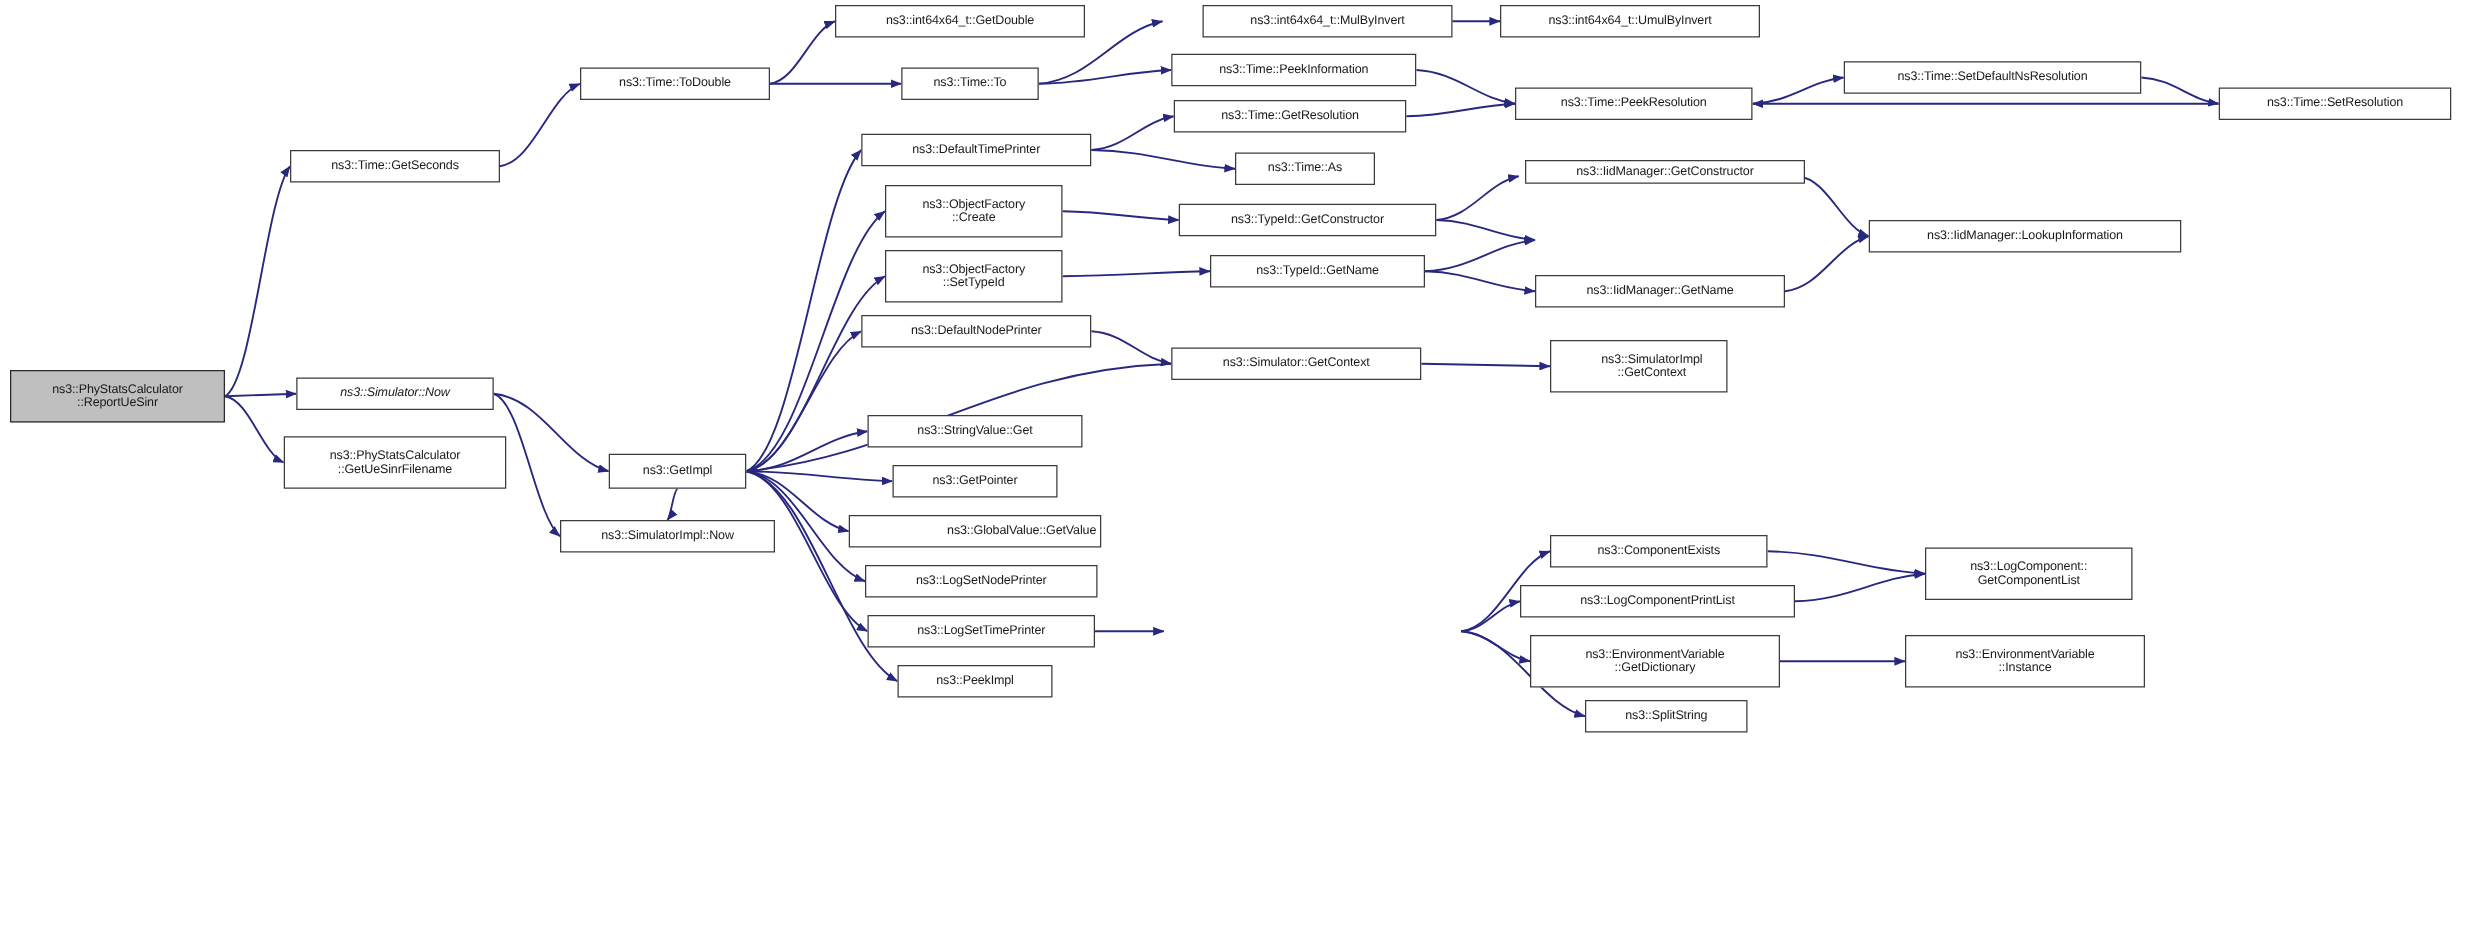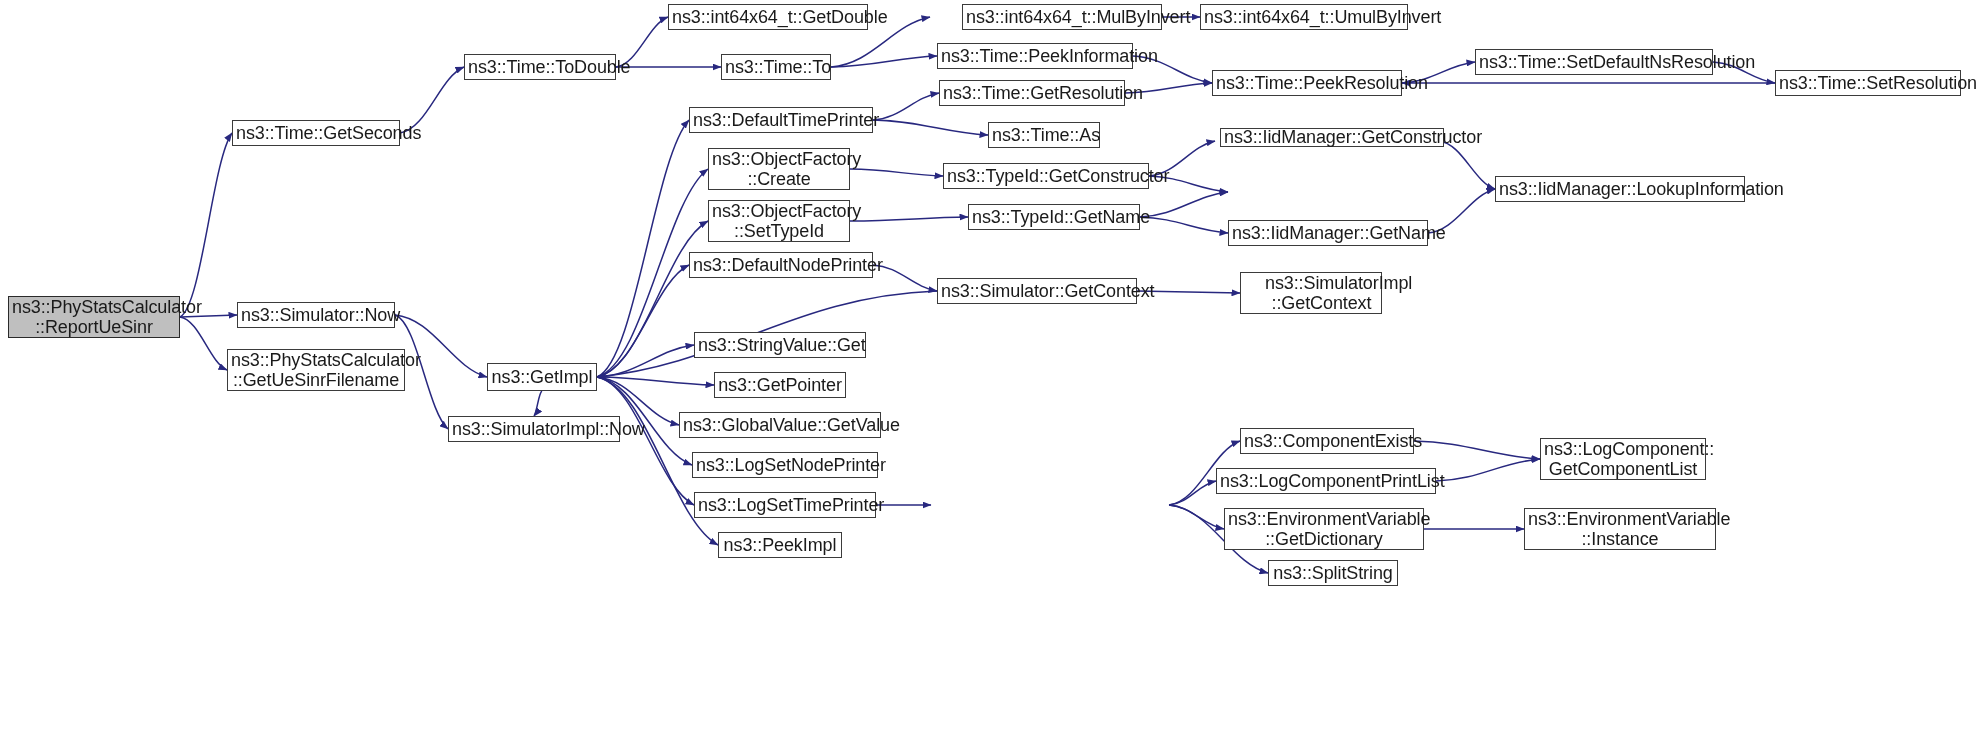--- a/index.html
+++ b/index.html
@@ -30,21 +30,21 @@
     top: 0;
     width: 1988px;
     height: 745px;
   }
   .node {
     position: absolute;
     box-sizing: border-box;
     border: 1px solid #3b3b3b;
     background: #ffffff;
     color: #1a1a1a;
-    font-size: 18px;
+    font-size: 10px;
     line-height: 1.12;
     text-align: center;
     display: flex;
     align-items: center;
     justify-content: center;
     white-space: pre-line;
     letter-spacing: -0.1px;
     padding: 0 3px;
   }
   .node.highlight {
@@ -113,21 +113,21 @@
       <path d="M1169,505 C1192.1,506.44 1203.1,525.4 1224,529" fill="none" stroke="#28287f" stroke-width="1.5" marker-end="url(#arrowhead)"></path>
       <path d="M1169,505 C1210.58,509.08 1230.38,562.8 1268,573" fill="none" stroke="#28287f" stroke-width="1.5" marker-end="url(#arrowhead)"></path>
       <path d="M1414,441 C1466.92,442.08 1492.12,456.3 1540,459" fill="none" stroke="#28287f" stroke-width="1.5" marker-end="url(#arrowhead)"></path>
       <path d="M1436,481 C1479.68,479.68 1500.48,462.3 1540,459" fill="none" stroke="#28287f" stroke-width="1.5" marker-end="url(#arrowhead)"></path>
       <path d="M1424,529 L1524,529" fill="none" stroke="#28287f" stroke-width="1.5" marker-end="url(#arrowhead)"></path>
     </svg>
   <div id="node-layer">
       <div class="node highlight" style="left: 8px; top: 296px; width: 172px; height: 42px;"><span class="node-label">ns3::PhyStatsCalculator
 ::ReportUeSinr</span></div>
       <div class="node" style="left: 232px; top: 120px; width: 168px; height: 26px;"><span class="node-label">ns3::Time::GetSeconds</span></div>
-      <div class="node" style="left: 237px; top: 302px; width: 158px; height: 26px;"><span class="node-label">ns3::Simulator::Now</span></div>
+      <div class="node" style="left: 237px; top: 302px; width: 158px; height: 26px; font-style: italic;"><span class="node-label">ns3::Simulator::Now</span></div>
       <div class="node" style="left: 227px; top: 349px; width: 178px; height: 42px;"><span class="node-label">ns3::PhyStatsCalculator
 ::GetUeSinrFilename</span></div>
       <div class="node" style="left: 448px; top: 416px; width: 172px; height: 26px;"><span class="node-label">ns3::SimulatorImpl::Now</span></div>
       <div class="node" style="left: 487px; top: 363px; width: 110px; height: 28px;"><span class="node-label">ns3::GetImpl</span></div>
       <div class="node" style="left: 464px; top: 54px; width: 152px; height: 26px;"><span class="node-label">ns3::Time::ToDouble</span></div>
       <div class="node" style="left: 721px; top: 54px; width: 110px; height: 26px;"><span class="node-label">ns3::Time::To</span></div>
       <div class="node" style="left: 668px; top: 4px; width: 200px; height: 26px;"><span class="node-label">ns3::int64x64_t::GetDouble</span></div>
       <div class="node" style="left: 930px; top: 4px; width: 200px; height: 26px; margin-left: 32px;"><span class="node-label">ns3::int64x64_t::MulByInvert</span></div>
       <div class="node" style="left: 1200px; top: 4px; width: 208px; height: 26px;"><span class="node-label">ns3::int64x64_t::UmulByInvert</span></div>
       <div class="node" style="left: 937px; top: 43px; width: 196px; height: 26px;"><span class="node-label">ns3::Time::PeekInformation</span></div>

